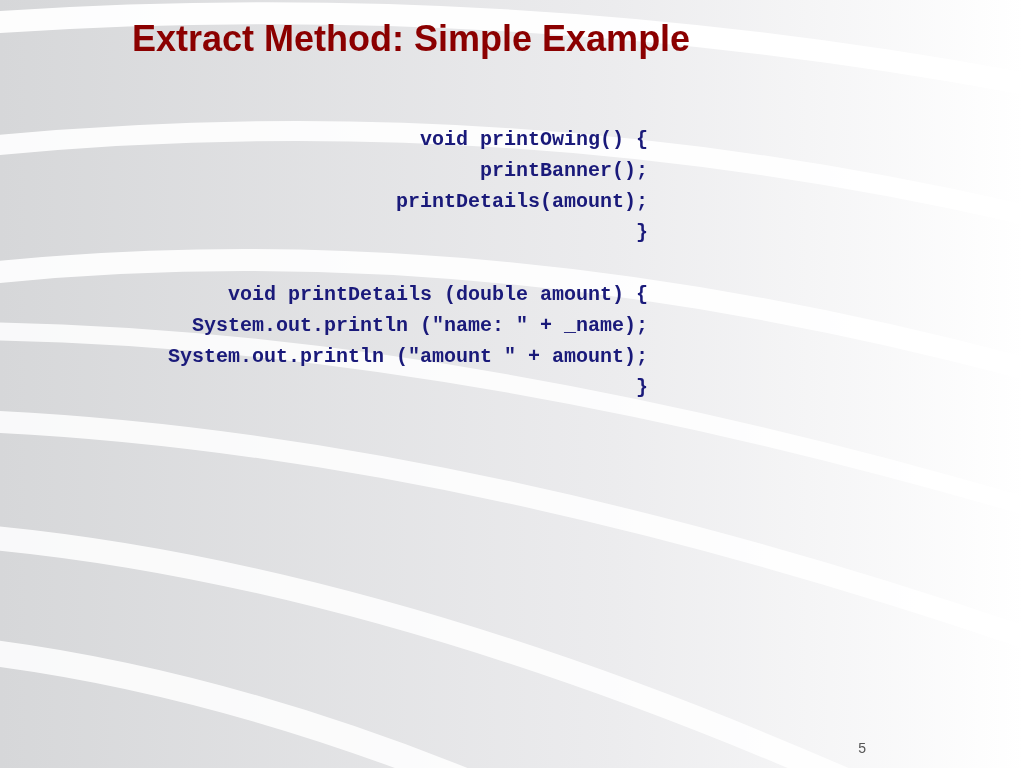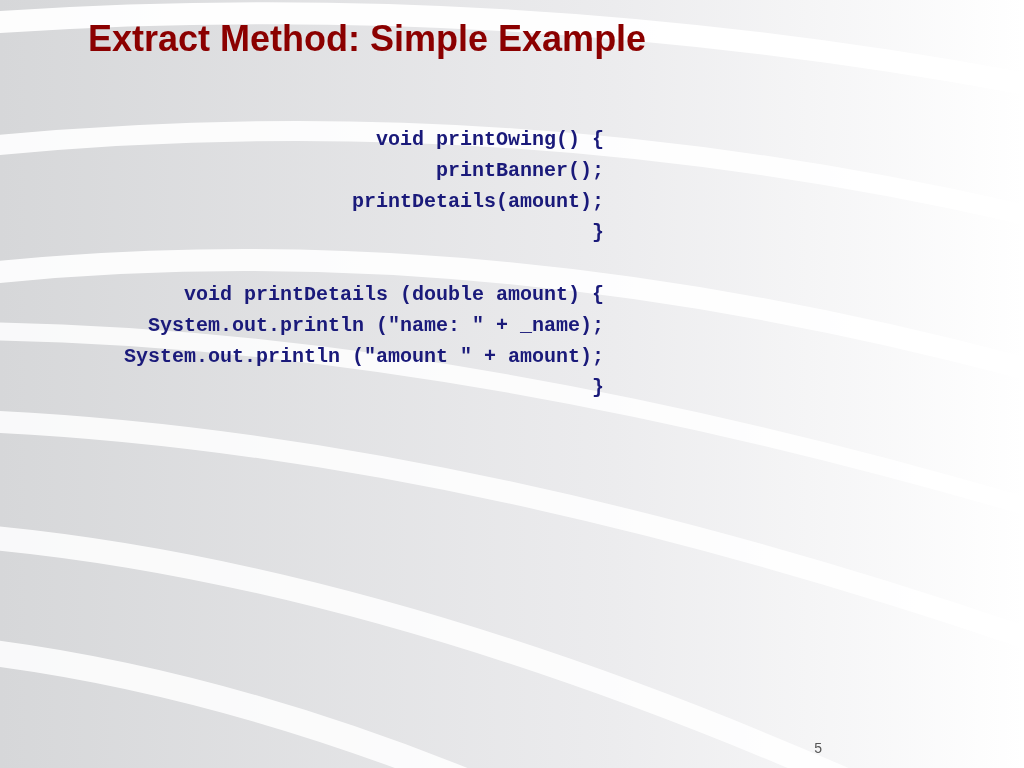--- a/index.html
+++ b/index.html
@@ -16,20 +16,21 @@
     top: 0; left: 0;
     width: 1024px;
     height: 768px;
     z-index: 0;
   }
   #slide {
     position: relative;
     width: 840px;
     height: 768px;
     z-index: 1;
+    margin-left: 44px;
   }
   #title {
     position: absolute;
     left: 88px;
     top: 18px;
     font-size: 36px;
     font-weight: bold;
     color: #8b0000;
   }
   #code {

